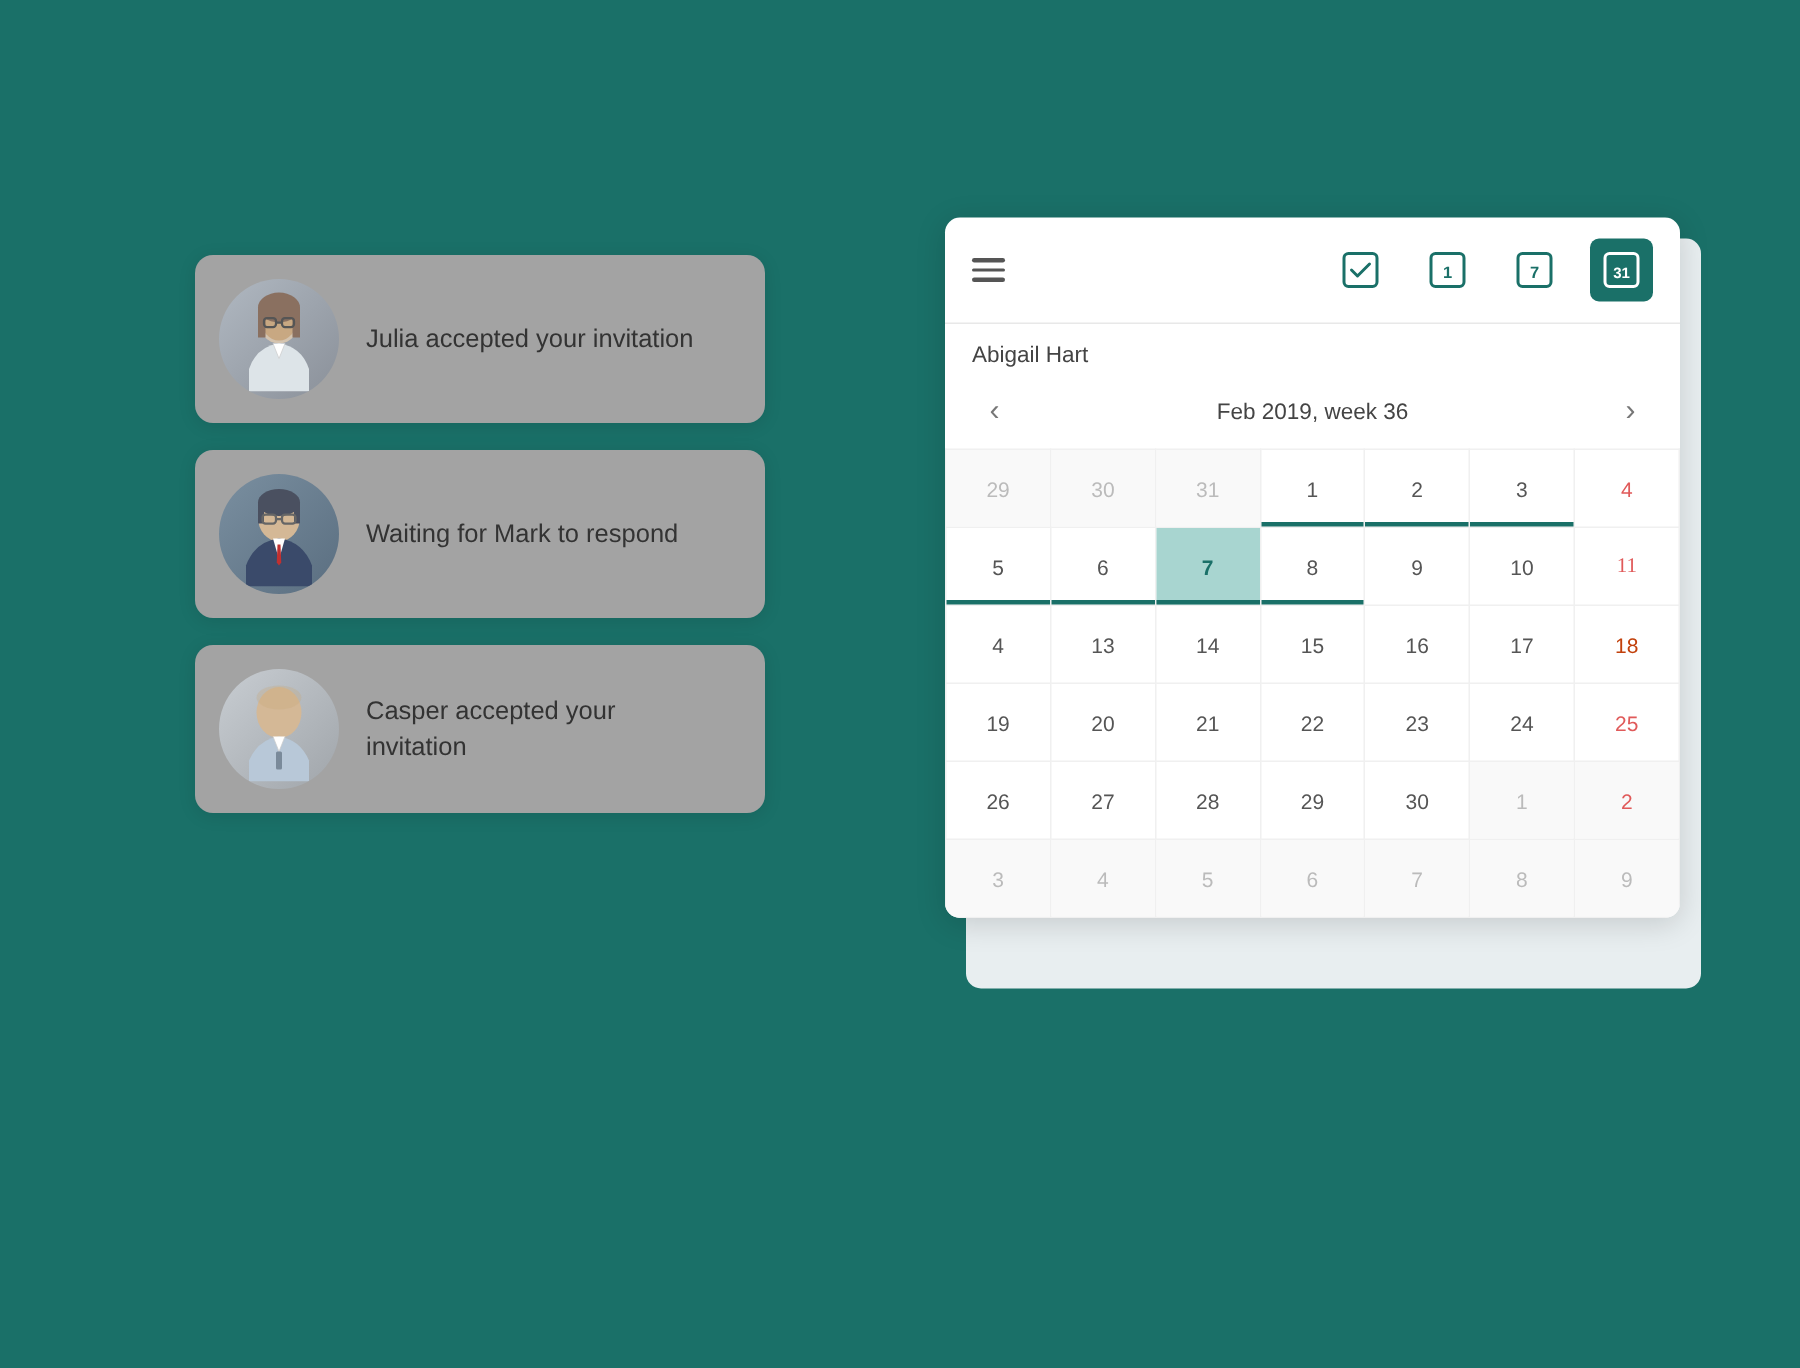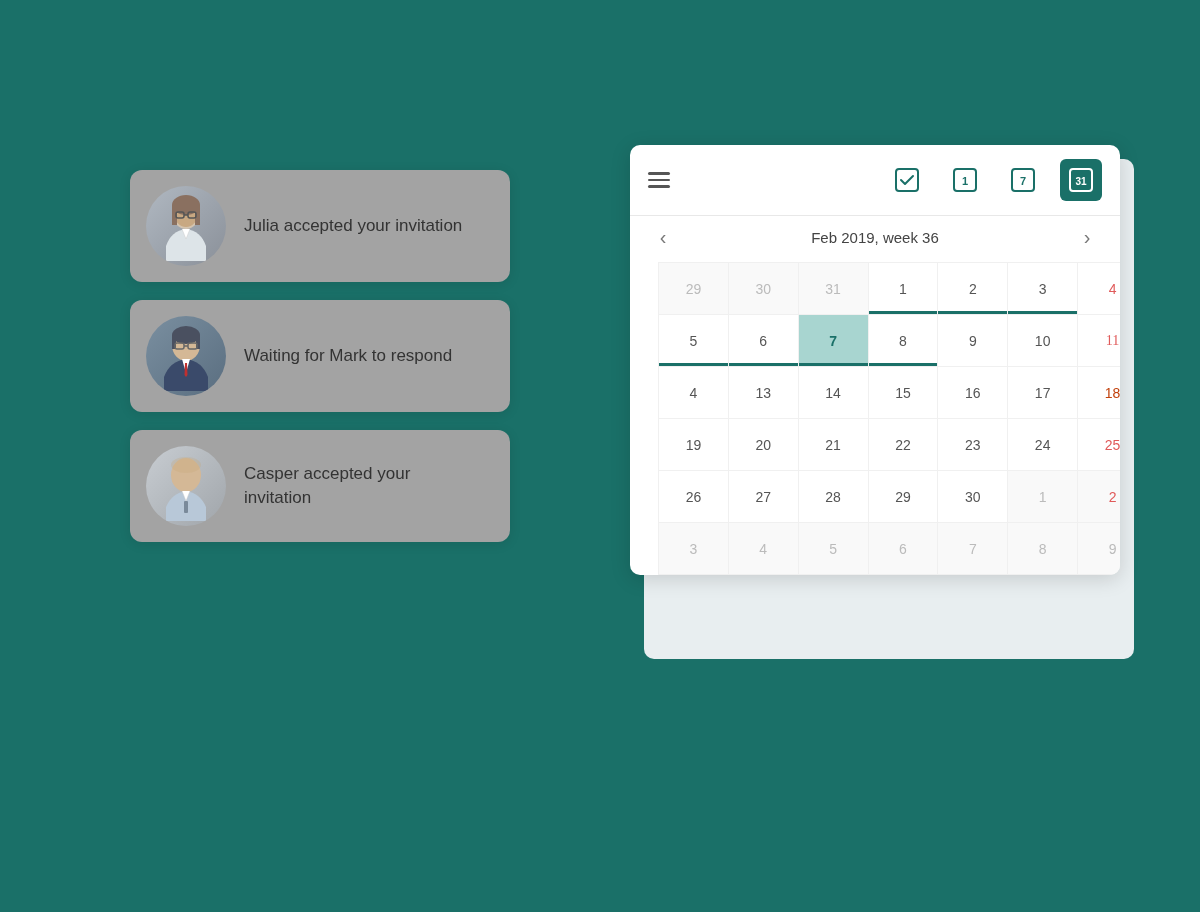--- a/index.html
+++ b/index.html
@@ -166,21 +166,20 @@
     .cal-nav-title {
       font-size: 15px;
       color: #444;
       font-weight: 500;
     }
 
     
     .cal-grid {
       width: 100%;
       border-collapse: collapse;
-      margin-left: 28px;
     }
 
     .cal-grid td, .cal-grid th {
       text-align: center;
       padding: 0;
       width: calc(100% / 7);
     }
 
     .cal-grid td {
       height: 52px;
@@ -309,20 +308,21 @@
         </svg>
       </div>
       <div class="cal-toolbar-icon active">
         <svg width="26" height="26" viewBox="0 0 26 26" fill="none" xmlns="http://www.w3.org/2000/svg">
           <rect x="2" y="2" width="22" height="22" rx="3" stroke="#fff" stroke-width="2" fill="none"></rect>
           <text x="13" y="18" text-anchor="middle" font-size="10" fill="#fff" font-weight="bold">31</text>
         </svg>
       </div>
     </div>
 
+    <div class="cal-username">Abigail Hart</div>
 
     <div class="cal-nav">
       <button class="cal-nav-btn">‹</button>
       <span class="cal-nav-title">Feb 2019, week 36</span>
       <button class="cal-nav-btn">›</button>
     </div>
 
     <table class="cal-grid">
       <tbody id="cal-body">
       <tr>

